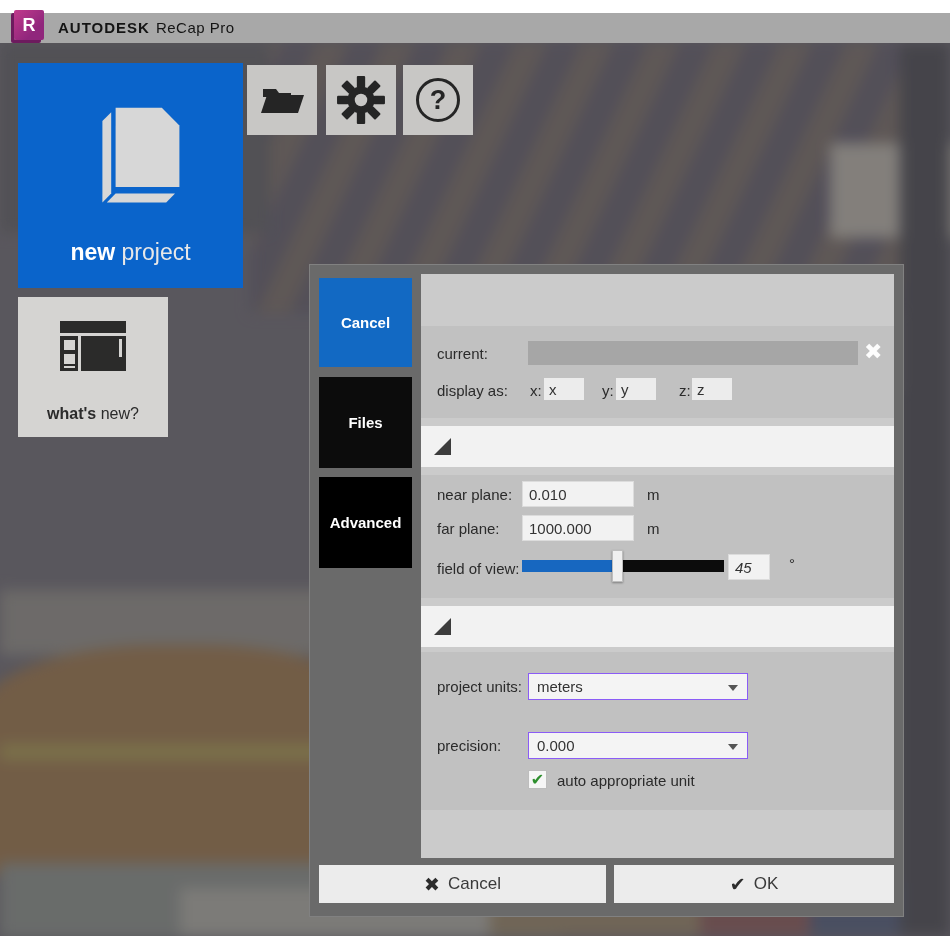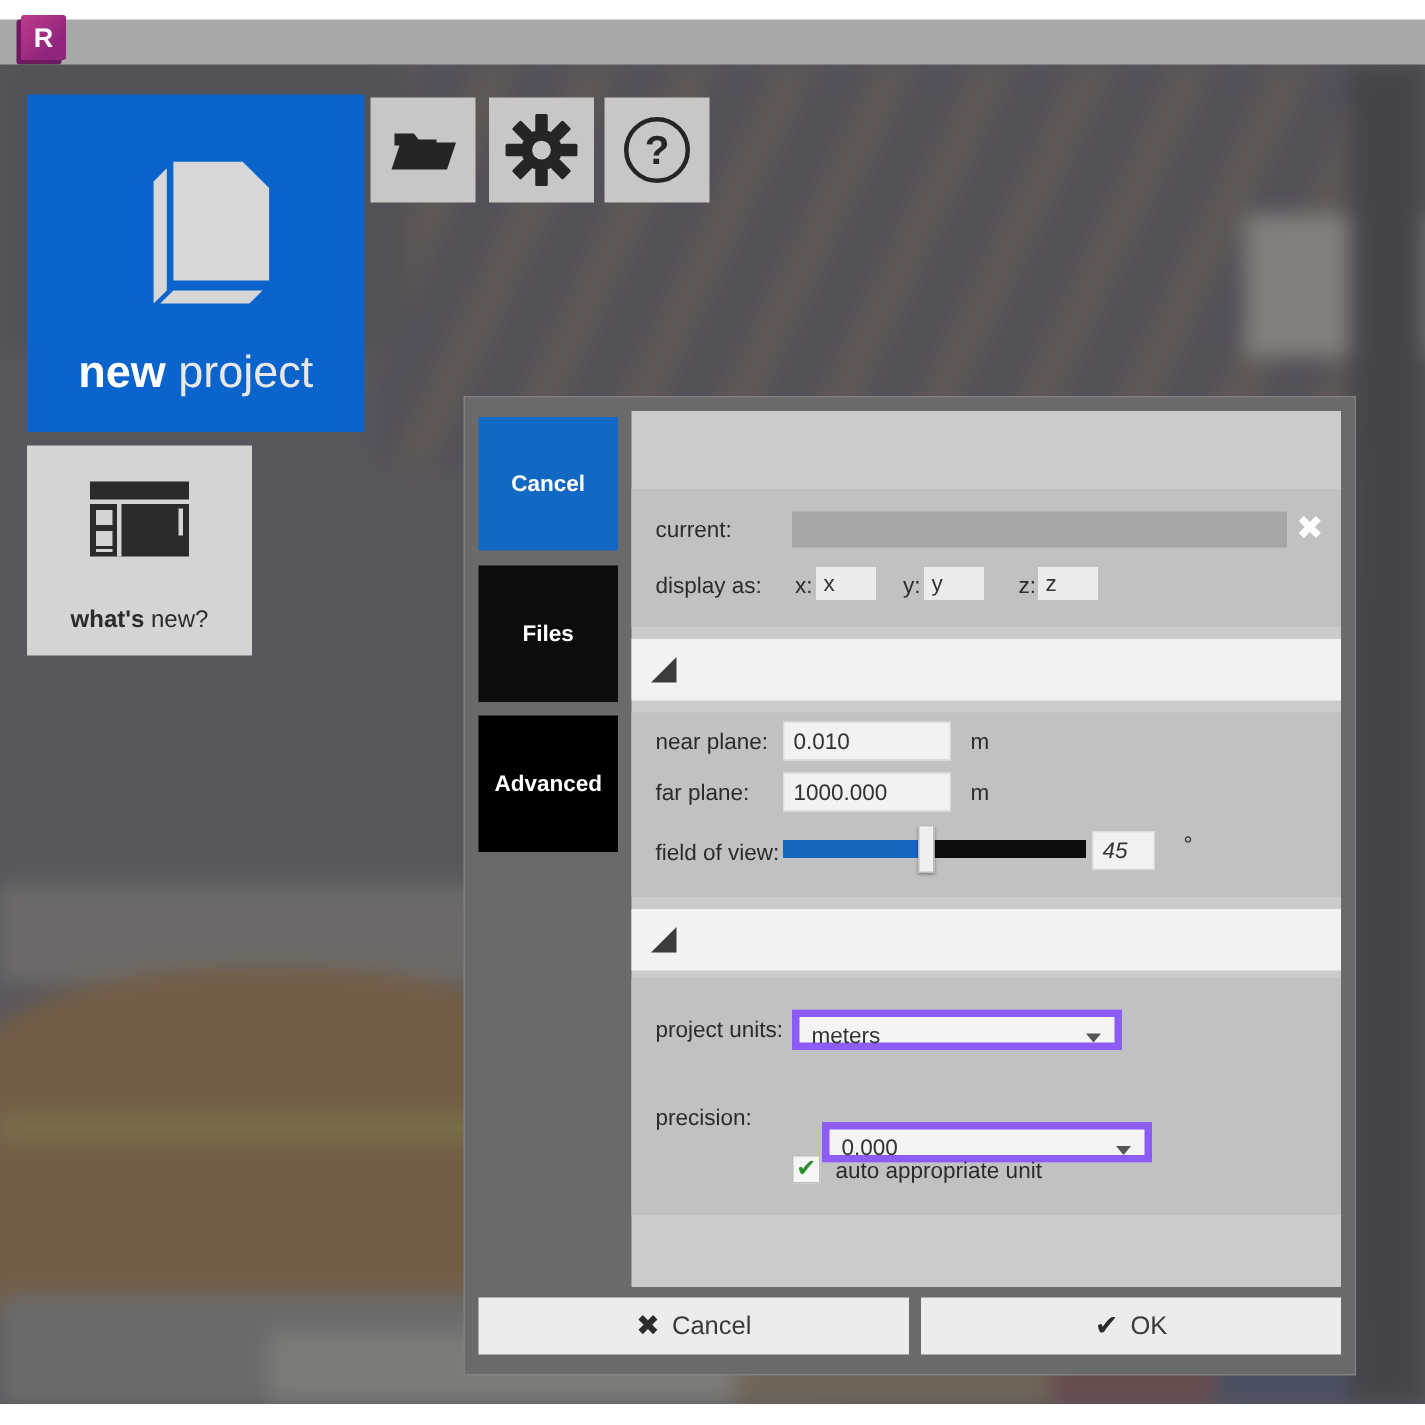--- a/index.html
+++ b/index.html
@@ -20,21 +20,21 @@
   
   .bg { position:absolute; left:0; top:43px; width:950px; height:893px; background:#55535a; overflow:hidden; }
   .bg-blobs { position:absolute; inset:0; filter:blur(7px); }
   .blob { position:absolute; }
   .bg-overlay { position:absolute; inset:0; background:rgba(97,95,100,0.38); }
 
   
   .tile-new { position:absolute; left:18px; top:63px; width:225px; height:225px; background:#0a64cb; }
   .tile-new .doc { position:absolute; left:58px; top:36px; }
   .tile-new .lbl { position:absolute; left:0; bottom:22px; width:100%; text-align:center;
-    color:#e8e8e8; font-size:30px; }
+    color:#e8e8e8; font-size:23px; }
   .tile-new .lbl b { color:#ffffff; }
   .tile-whatsnew { position:absolute; left:18px; top:297px; width:150px; height:140px; background:#d5d4d2; }
   .wn-icon { position:absolute; left:42px; top:24px; width:66px; height:50px; background:#2b2b2a; }
   .wn-icon .lt { position:absolute; background:#d5d4d2; }
   .tile-whatsnew .lbl { position:absolute; left:0; bottom:14px; width:100%; text-align:center;
     color:#2b2b2b; font-size:16px; }
   .tile-whatsnew .lbl b { font-weight:bold; }
 
   
   .sq { position:absolute; top:65px; width:70px; height:70px; background:#c8c7c5;
@@ -68,21 +68,21 @@
     font-size:15px; color:#333; padding:0 5px; font-family:"Liberation Sans",sans-serif; }
   .clear-x { position:absolute; color:#fdfdfd; font-size:22px; font-weight:bold; cursor:pointer; }
 
   .slider-track { position:absolute; height:12px; display:flex; }
   .slider-fill { height:12px; background:#1767c0; }
   .slider-rest { height:12px; background:#0c0c0c; flex:1; }
   .slider-handle { position:absolute; top:-10px; width:11px; height:32px; background:#f0f0f0;
     border:1px solid #bdbdbd; box-shadow:0 1px 2px rgba(0,0,0,.35); }
 
   .dropdown { position:absolute; width:220px; height:27px; background:#f4f4f4;
-    border:5px solid #8b5cf6; font-size:15px; color:#333; line-height:25px; padding-left:8px;
+    border:1px solid #8b5cf6; font-size:15px; color:#333; line-height:25px; padding-left:8px;
     cursor:pointer; }
   .dd-arrow { position:absolute; right:9px; top:11px; width:0; height:0;
     border-left:5px solid transparent; border-right:5px solid transparent;
     border-top:6px solid #555; }
 
   .checkbox { position:absolute; width:19px; height:19px; background:#f6f6f6;
     border:1px solid #bdbdbd; color:#2e8f2e; font-size:16px; font-weight:bold;
     line-height:17px; text-align:center; cursor:pointer; }
 
   .btn { position:absolute; top:600px; height:38px; background:#ececec; cursor:pointer;
@@ -92,20 +92,23 @@
   .btn-cancel { left:9px; width:287px; }
   .btn-ok { left:304px; width:280px; }
 </style>
 </head>
 <body>
 
 <div class="screen">
 
   <div class="titlebar">
     <div class="logo">R</div>
+    <div class="brand">
+      <b>AUTODESK</b><span>ReCap Pro</span>
+    </div>
   </div>
 
   <div class="bg">
     <div class="bg-blobs">
       <div class="blob" style="left:250px;top:0;width:700px;height:270px;
         background:repeating-linear-gradient(115deg,#60544a 0 30px,#474250 30px 60px);opacity:.75;"></div>
       <div class="blob" style="left:0;top:0;width:270px;height:190px;background:#49494d;"></div>
       <div class="blob" style="left:830px;top:100px;width:130px;height:95px;background:#98948a;"></div>
       <div class="blob" style="left:560px;top:350px;width:340px;height:543px;background:#3f4048;"></div>
       <div class="blob" style="left:680px;top:380px;width:18px;height:500px;background:#3a4565;"></div>
@@ -220,21 +223,21 @@
       <div class="sec-hdr" style="top:332px;">
         <div class="tri"></div>
       </div>
       <div class="sec-body" style="top:378px;height:158px;">
         <div class="flabel" style="left:16px;top:26px;">project units:</div>
         <div class="dropdown" style="left:107px;top:21px;">
           <span>meters</span>
           <div class="dd-arrow"></div>
         </div>
         <div class="flabel" style="left:16px;top:85px;">precision:</div>
-        <div class="dropdown" style="left:107px;top:96px;margin-left:20px;">
+        <div class="dropdown" style="left:107px;top:80px;">
           <span>0.000</span>
           <div class="dd-arrow"></div>
         </div>
         <div class="checkbox" style="left:107px;top:118px;">
           <span>✔</span>
         </div>
         <div class="flabel" style="left:136px;top:120px;">auto appropriate unit</div>
       </div>
 
     </div>

